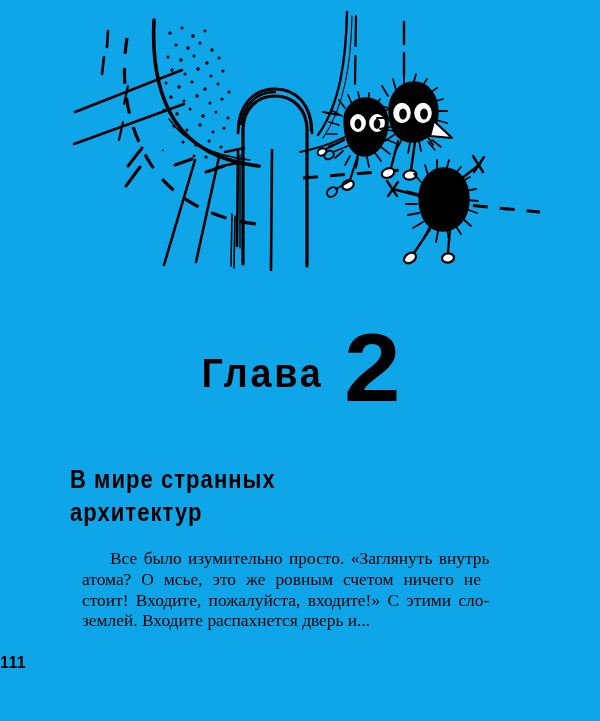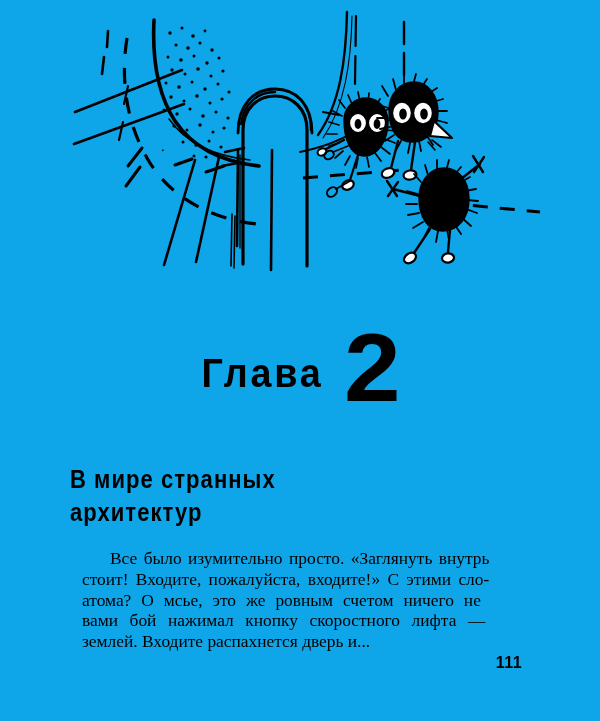--- a/index.html
+++ b/index.html
@@ -117,21 +117,20 @@
   .l4 { word-spacing: 7.2px; }
   .l5 { word-spacing: 1.4px; }
   .l6 { word-spacing: 0px; }
 
   
   .folio {
     position: absolute;
     left: 0;
     top: 654px;
     width: 522px;
-    text-align: right;
     font-family: "Liberation Sans", "DejaVu Sans", sans-serif;
     font-weight: 700;
     font-size: 16px;
     letter-spacing: 0.4px;
   }
 </style>
 </head>
 <body>
 
 <div class="page">
@@ -322,21 +321,20 @@
     <span class="chapter-number">2</span>
   </div>
 
   <h2 class="section-title">
     <span class="tl">В мире странных</span>
     <span class="tl">архитектур</span>
   </h2>
 
   <div class="body-copy">
     <span class="ln l1">Все было изумительно просто. «Заглянуть внутрь</span>
+    <span class="ln l2">атома? О мсье, это же ровным счетом ничего не</span>
     <span class="ln l3">стоит! Входите, пожалуйста, входите!» С этими сло-</span>
-    <span class="ln l2">атома? О мсье, это же ровным счетом ничего не</span>
-    <span class="ln l4">вами бой нажимал   кнопку скоростного лифта —</span>
     <span class="ln l6">землей. Входите распахнется дверь и...</span>
   </div>
 
   <div class="folio">111</div>
 
 </div>
 
 </body></html>

